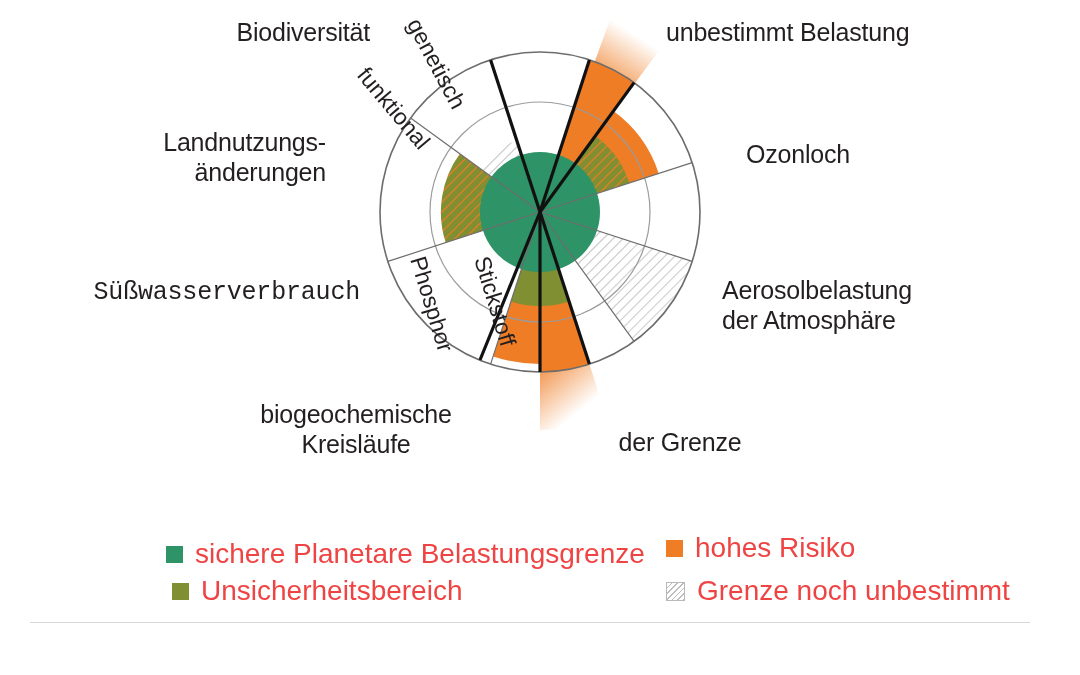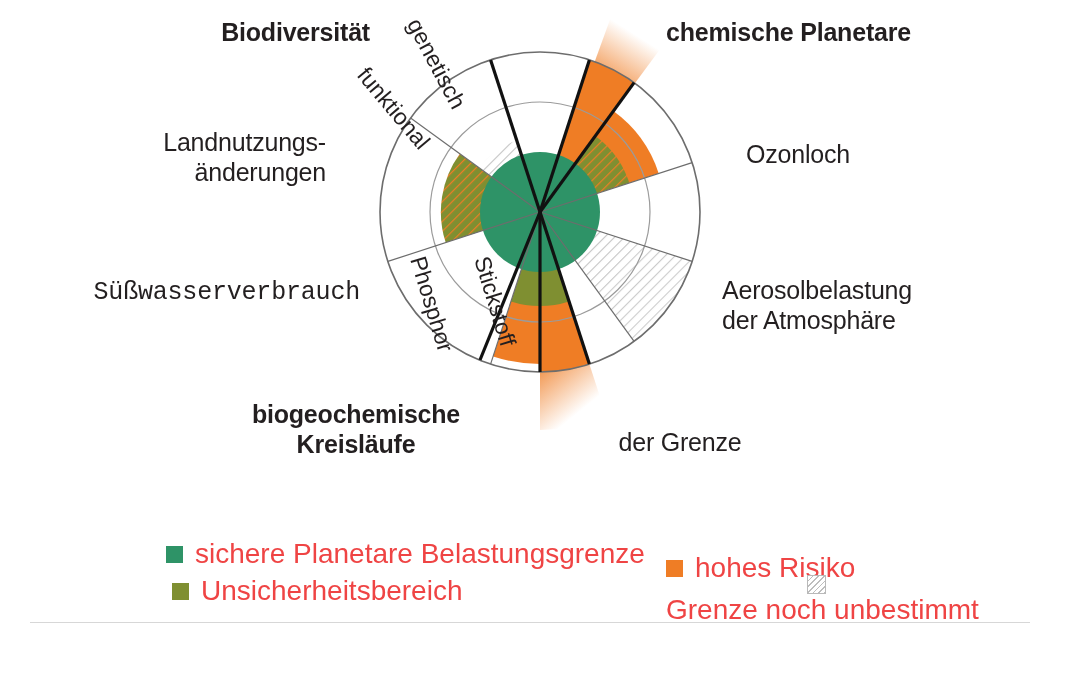--- a/index.html
+++ b/index.html
@@ -36,21 +36,21 @@
     height: 460px;
   }
   .axis-label {
     position: absolute;
     font-size: 25px;
     line-height: 1.18;
     color: #231f20;
     letter-spacing: -0.2px;
   }
   .axis-label.bold {
-    font-weight: bold;
+    font-weight: normal;
   }
   .axis-label.center { text-align: center; }
   .axis-label.right  { text-align: right; }
 
   
   .inner-label {
     position: absolute;
     font-size: 23px;
     color: #231f20;
     white-space: nowrap;
@@ -193,21 +193,21 @@
       </g>
     </svg>
 
     <div class="inner-label" style="left:425px; top:14px; transform: rotate(62deg);">genetisch</div>
     <div class="inner-label" style="left:372px; top:62px; transform: rotate(50deg);">funktional</div>
     <div class="inner-label" style="left:430px; top:253px; transform: rotate(73deg);">Phosphor</div>
     <div class="inner-label" style="left:494px; top:253px; transform: rotate(73deg);">Stickstoff</div>
 
     <div class="axis-label bold right" style="left:40px; top:18px; width:330px;">Biodiversität</div>
 
-    <div class="axis-label bold" style="left:666px; top:18px; width:330px;">chemische Planetare</div>
+    <div class="axis-label bold" style="left:666px; top:18px; width:330px;">unbestimmt Belastung</div>
 
     <div class="axis-label right" style="left:60px; top:128px; width:266px;">
       <span>Landnutzungs-</span><br>
       <span>änderungen</span>
     </div>
 
     <div class="axis-label" style="left:746px; top:140px; width:300px;">Ozonloch</div>
 
     <div class="axis-label right" style="left:40px; top:278px; width:320px;font-family:Liberation Mono, monospace;">Süßwasserverbrauch</div>
 
@@ -225,29 +225,29 @@
       <br>
       <span>der Grenze</span>
     </div>
   </div>
 
   <div class="legend">
     <div class="legend-item" style="left:166px; top:18px;">
       <span class="swatch sw-green"></span>
       <span>sichere Planetare Belastungsgrenze</span>
     </div>
-    <div class="legend-item" style="left:666px; top:32px;">
+    <div class="legend-item" style="left:666px; top:12px;">
       <span class="swatch sw-orange"></span>
       <span>hohes Risiko</span>
     </div>
     <div class="legend-item" style="left:172px; top:55px;">
       <span class="swatch sw-olive"></span>
       <span>Unsicherheitsbereich</span>
     </div>
-    <div class="legend-item" style="left:666px; top:55px;flex-direction:column;">
+    <div class="legend-item" style="left:666px; top:55px;">
       <span class="swatch sw-hatch"></span>
       <span>Grenze noch unbestimmt</span>
     </div>
   </div>
 
   <div class="rule"></div>
 
 </div>
 
 </body></html>

